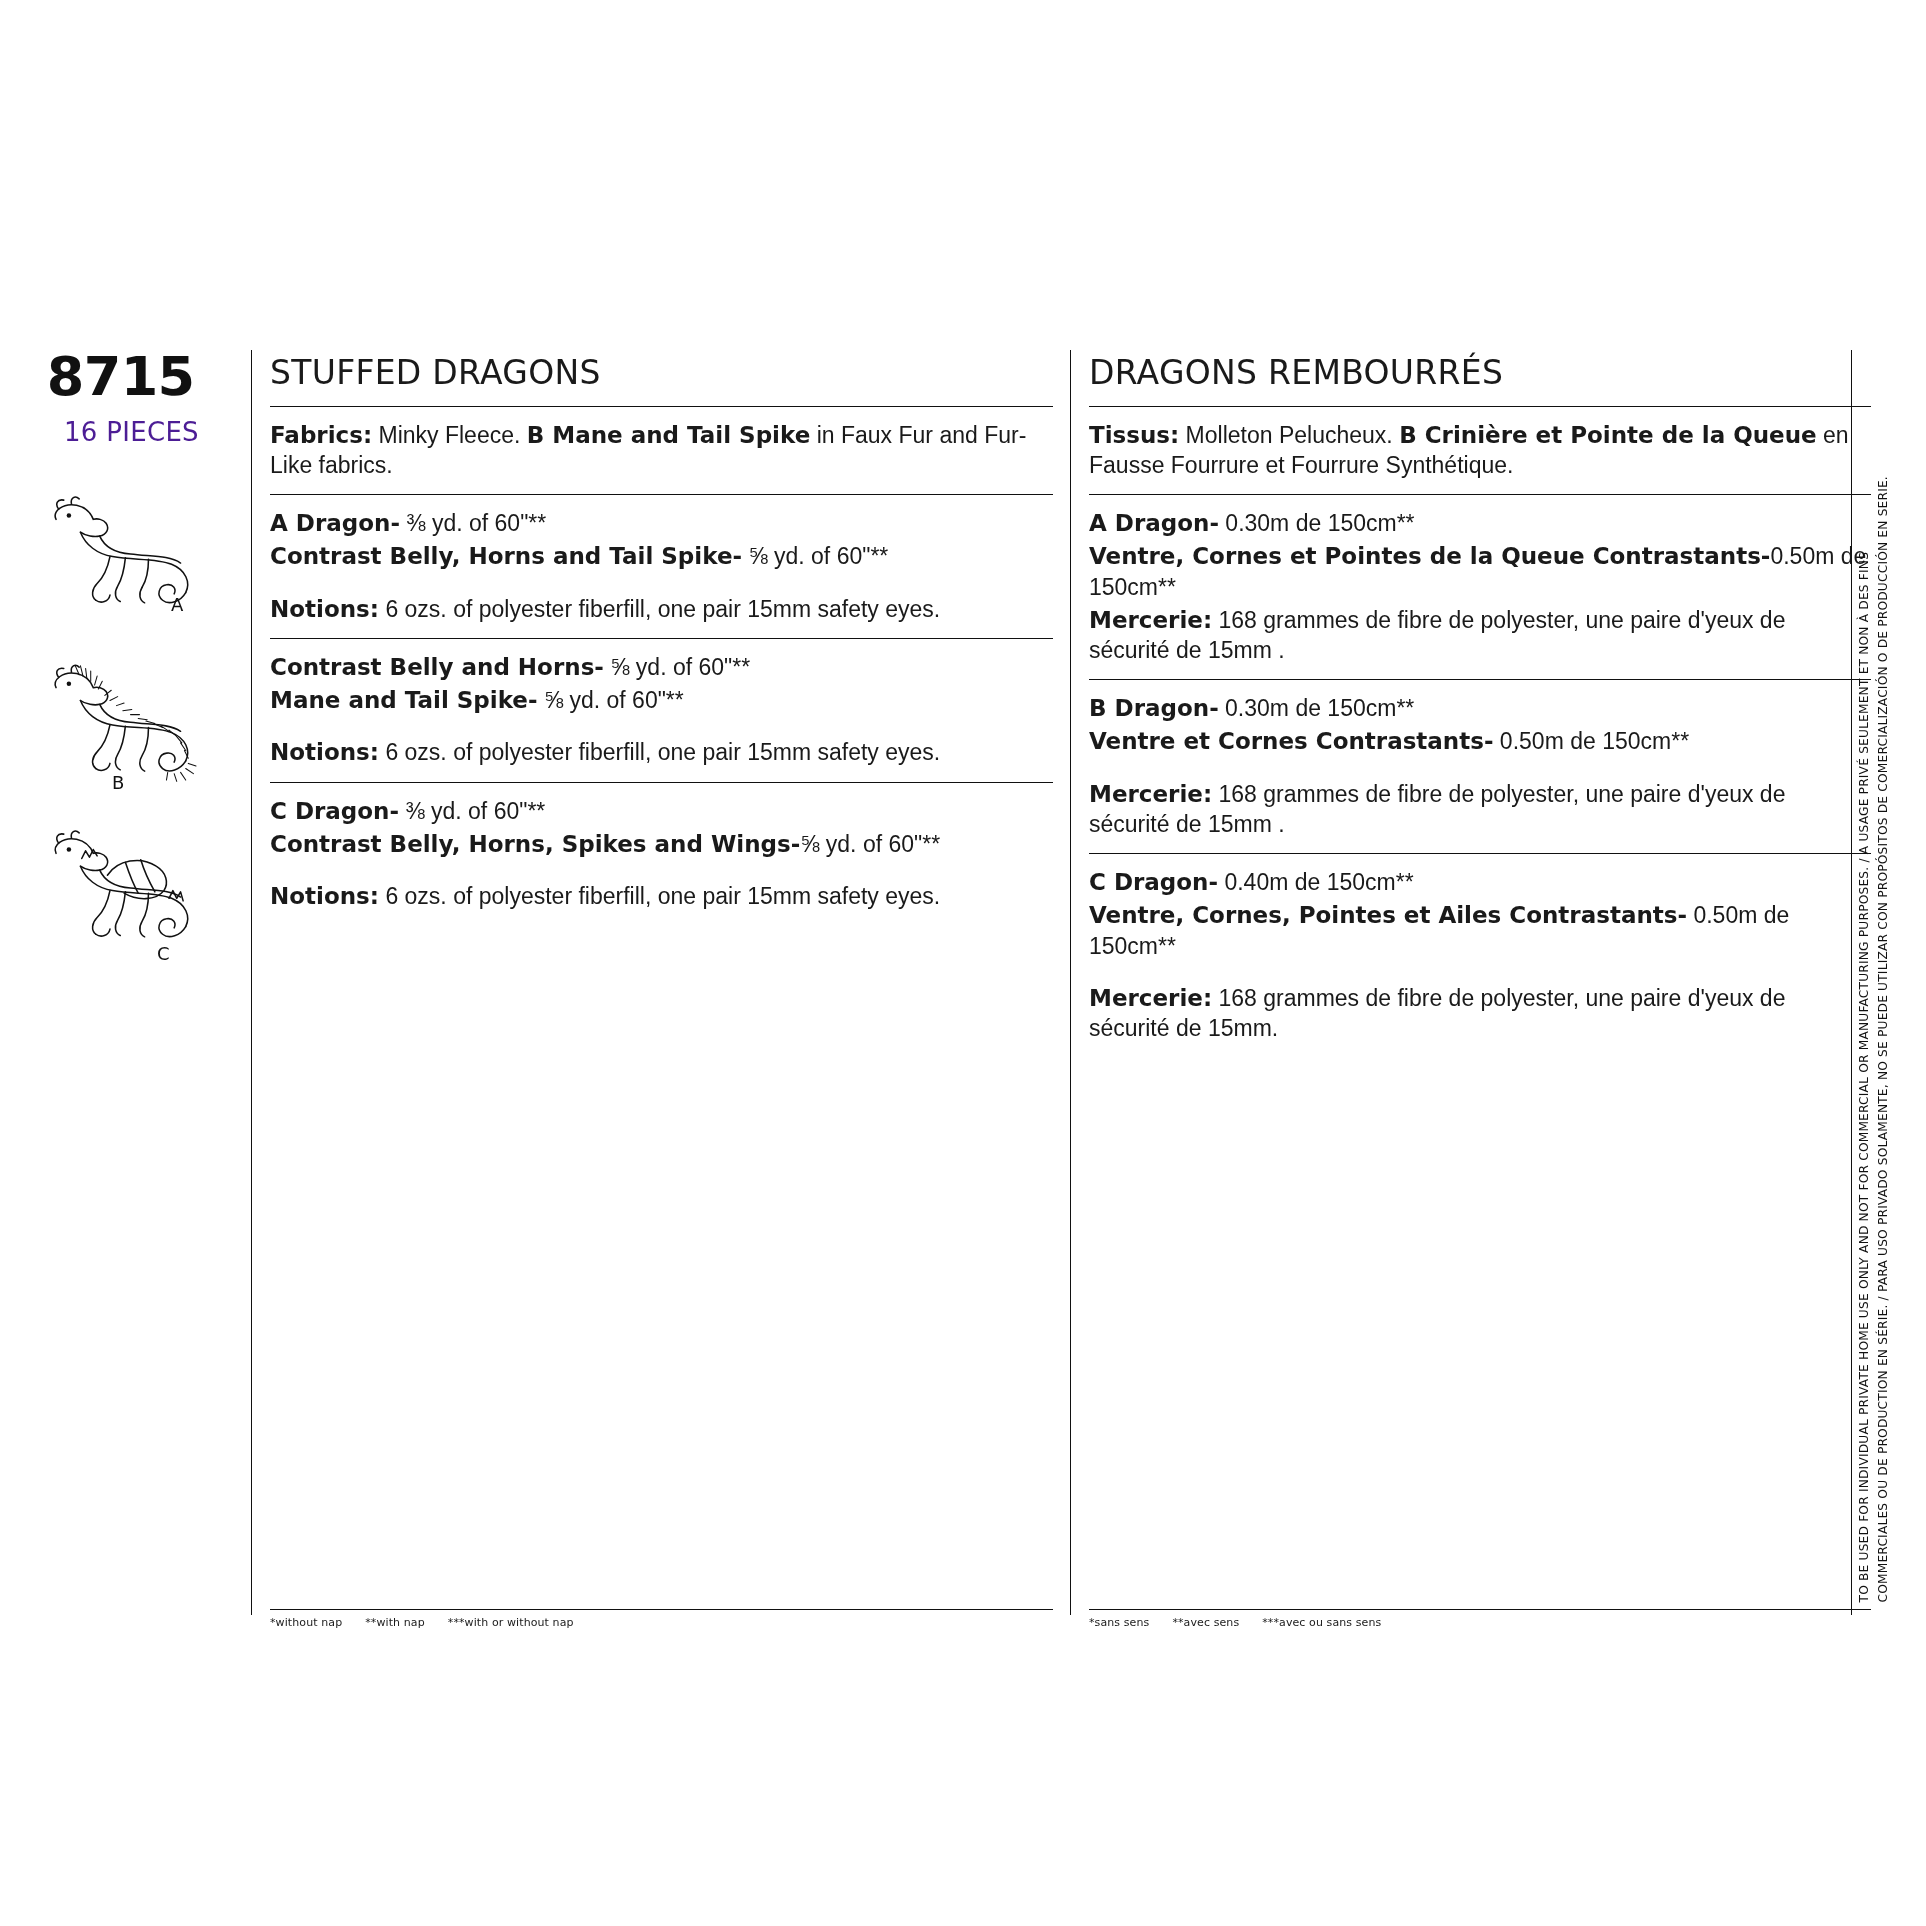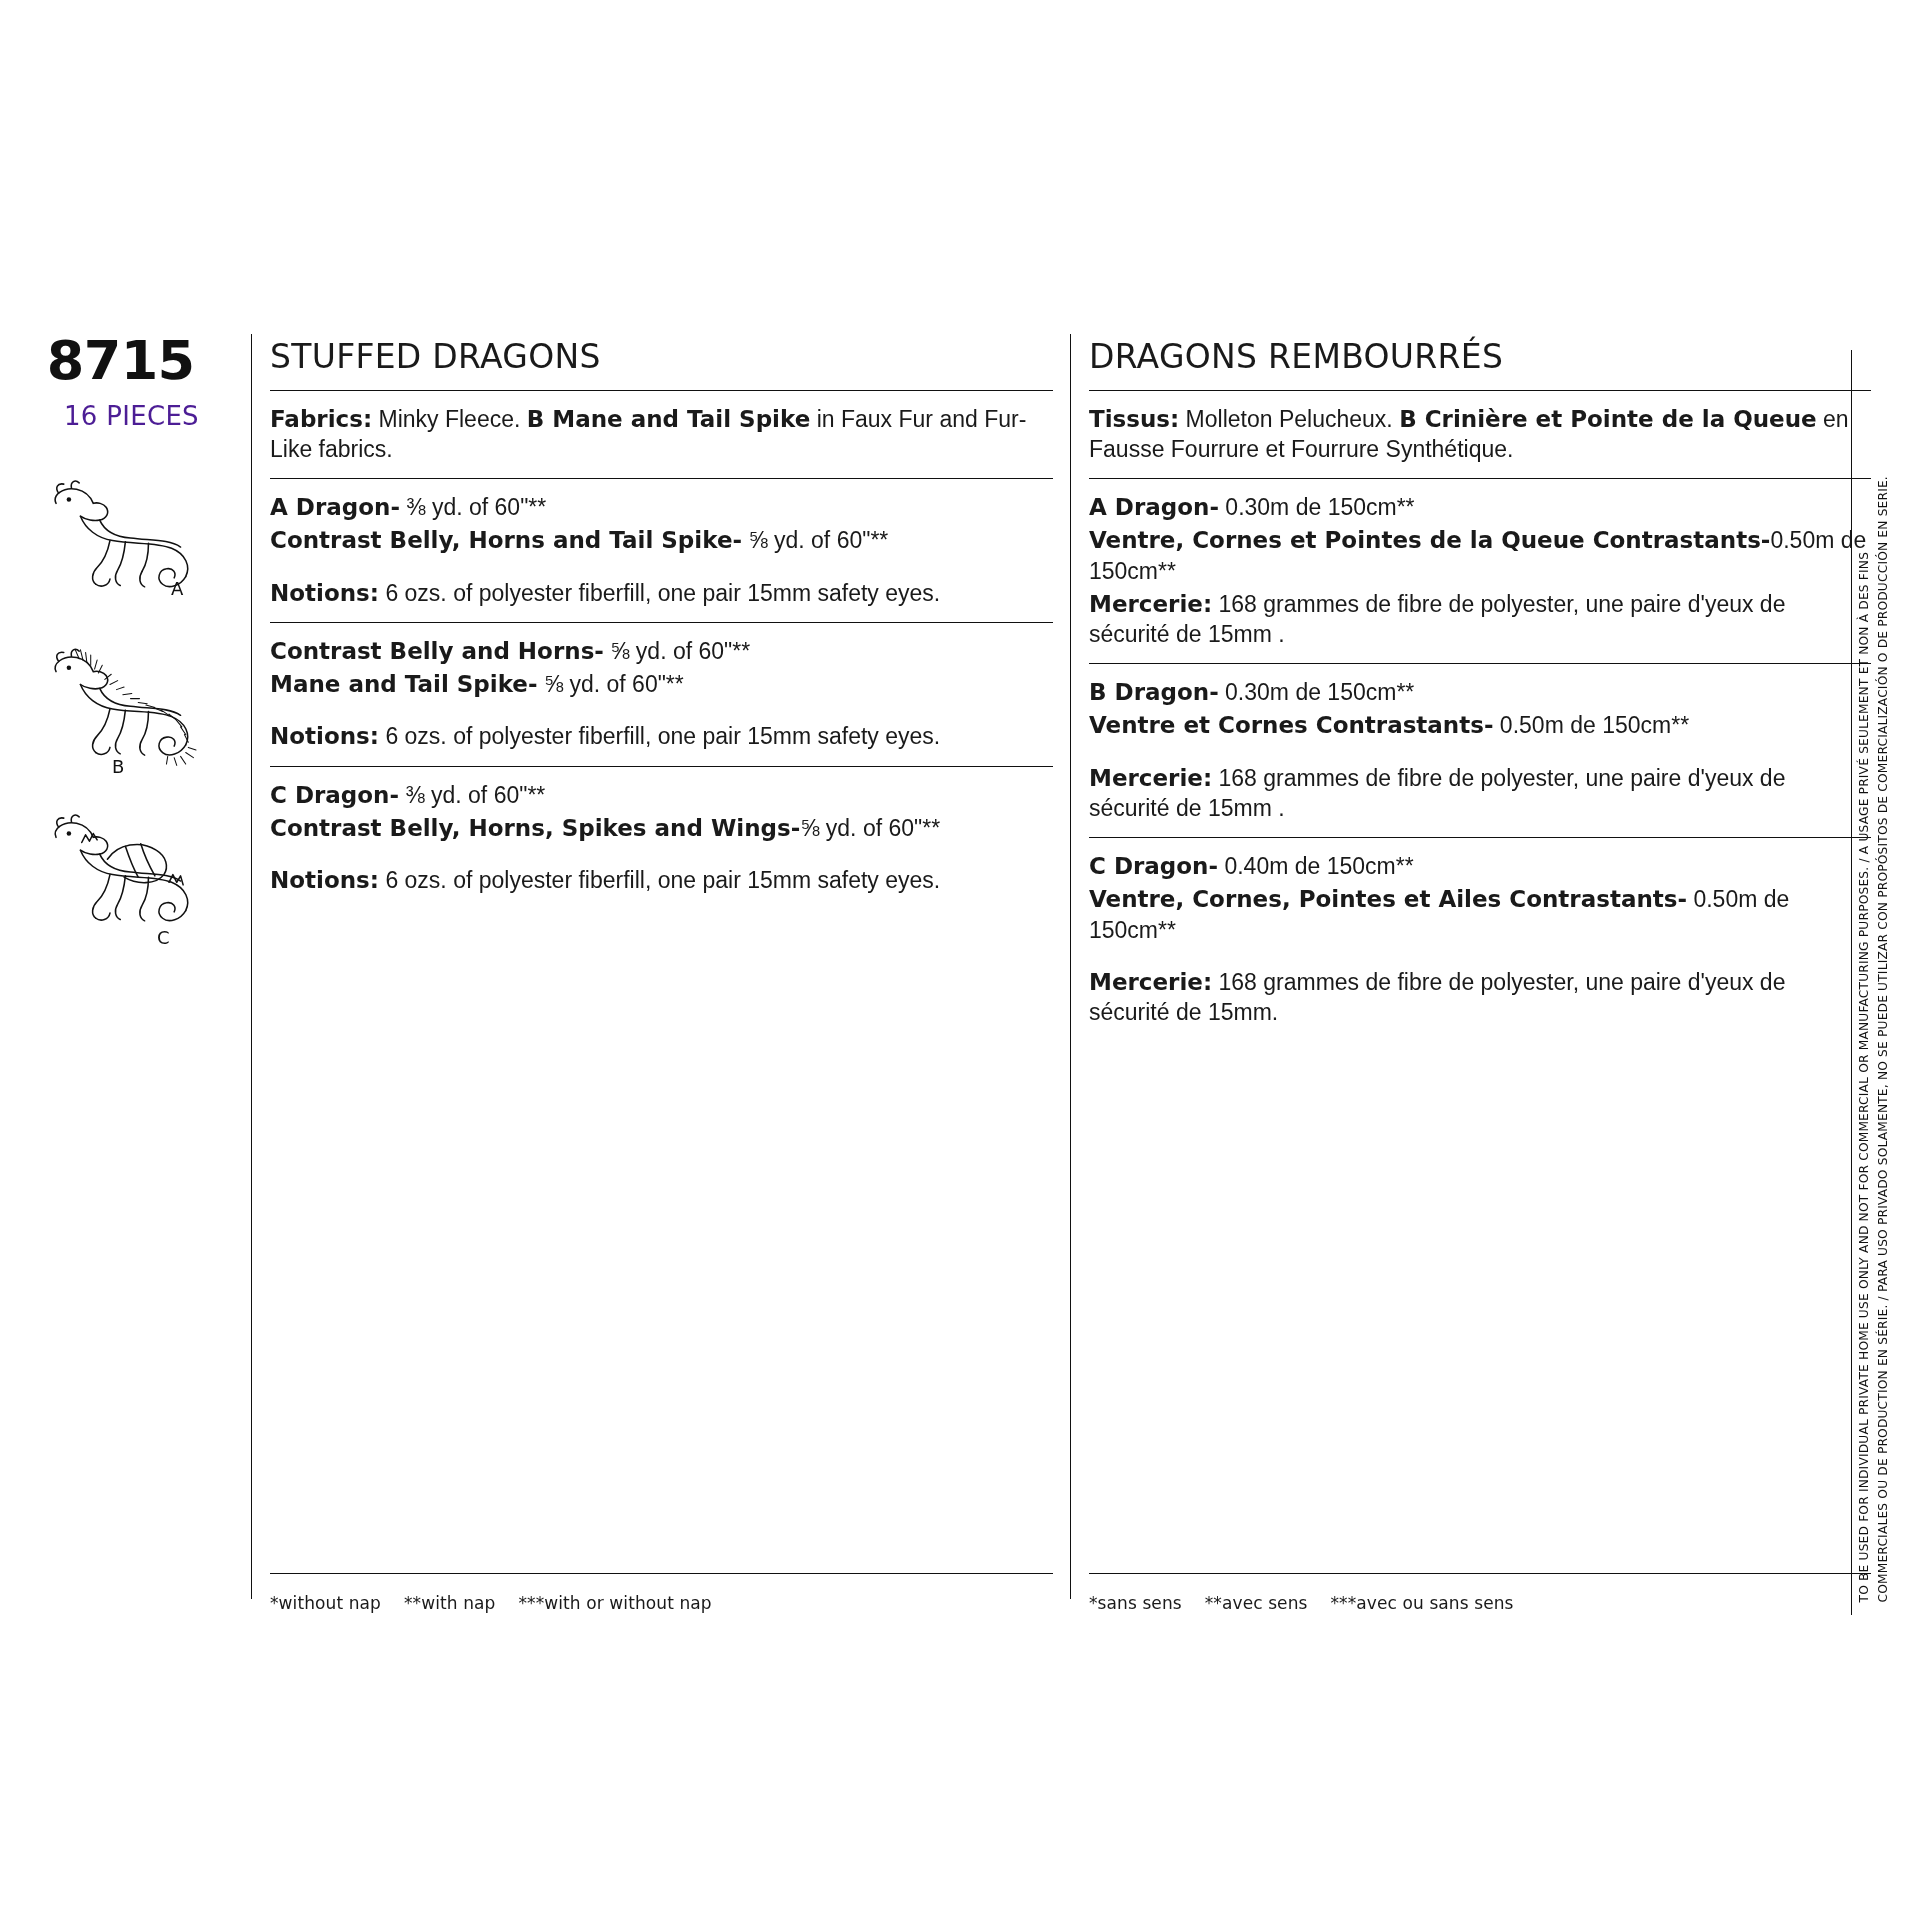--- a/index.html
+++ b/index.html
@@ -21,21 +21,21 @@
     left: 0;
     top: 0;
     width: 1926px;
     height: 1926px;
   }
 
   
   .panel {
     position: absolute;
     left: 39px;
-    top: 334px;
+    top: 350px;
     width: 1849px;
     height: 1265px;
     display: flex;
     flex-direction: row;
   }
 
   
   .id-col {
     width: 212px;
     flex: 0 0 212px;
@@ -125,22 +125,22 @@
     font-weight: bold;
     margin-top: 32px;
   }
   .body-txt {
     font-family: Liberation Sans, sans-serif;
   }
 
   .footnote {
     border-top: 1.9px solid #111;
     font-family: "DejaVu Sans", sans-serif;
-    font-size: 17px;
-    padding-top: 19px;
+    font-size: 11px;
+    padding-top: 6px;
     letter-spacing: 0.1px;
   }
   .footnote span { margin-right: 23px; }
 
   .sections-wrap {
     display: flex;
     flex-direction: column;
     height: calc(100% - 42px);
   }
   .spacer-fill { flex: 1 1 auto; }

